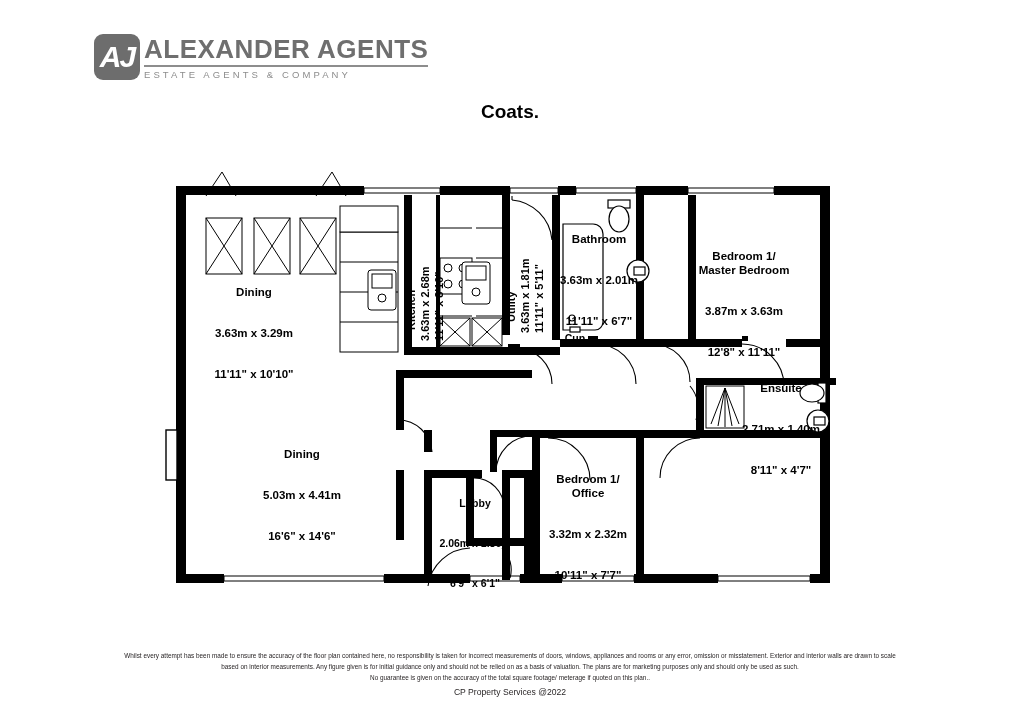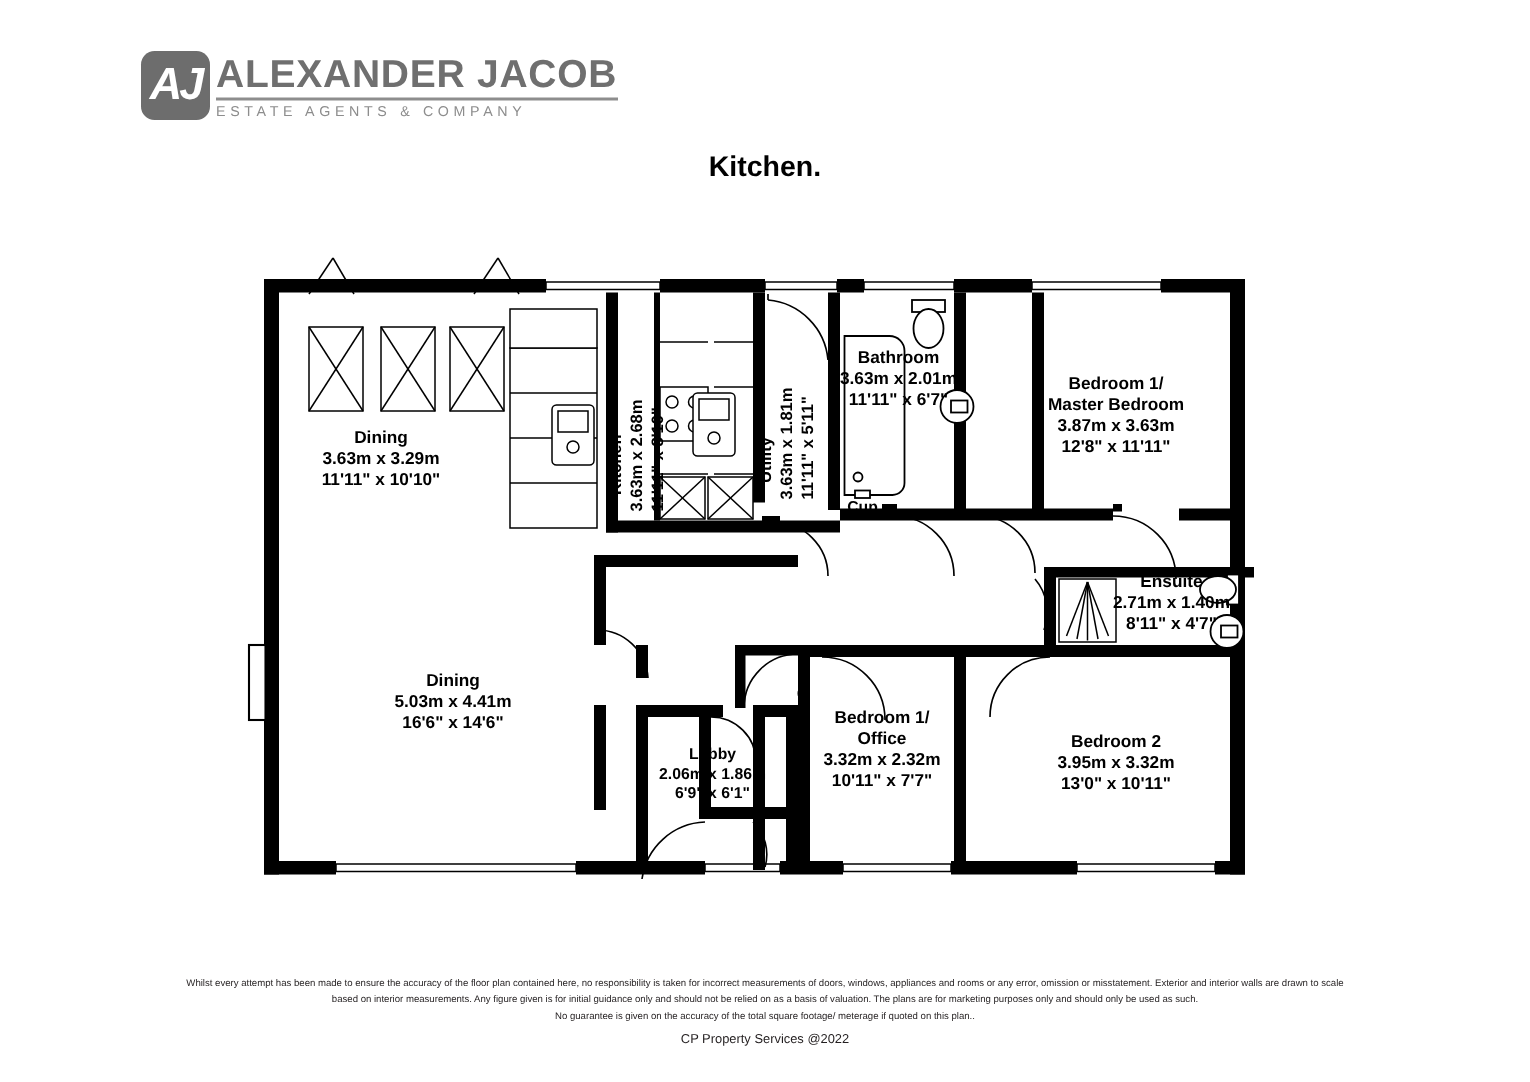--- a/index.html
+++ b/index.html
@@ -98,21 +98,21 @@
   
   .lbl {
     position: absolute;
     color: #000;
     font-family: "Liberation Sans", sans-serif;
     text-align: center;
     line-height: 1.22;
     white-space: nowrap;
   }
   .lbl .nm { font-size: 11.5px; font-weight: bold; display:block; }
-  .lbl .dm { font-size: 11.5px; font-weight: bold; display:block; }
+  .lbl .dm { font-size: 11.5px; font-weight: bold; display:block;margin-top:27px; }
   .lbl.small .nm, .lbl.small .dm { font-size: 10.5px; }
 
   .vlbl {
     position: absolute;
     color: #000;
     white-space: nowrap;
     transform-origin: 0 0;
     font-family: "Liberation Sans", sans-serif;
   }
   .vlbl span { font-size: 11px; font-weight: bold; display:inline-block; }
@@ -136,28 +136,28 @@
 </head>
 <body>
 
 <div id="page">
 
   <div id="logo-block">
     <div id="logo-mark">
       <div class="aj">AJ</div>
     </div>
     <div id="logo-text">
-      <div id="logo-name">ALEXANDER JACOB</div>
+      <div id="logo-name">ALEXANDER AGENTS</div>
       <div id="logo-rule"></div>
       <div id="logo-sub">ESTATE AGENTS &amp; COMPANY</div>
     </div>
   </div>
 
   <div id="title-block">
-    <div id="title-sub">Kitchen.</div>
+    <div id="title-sub">Coats.</div>
   </div>
 
   <svg id="plan" viewBox="0 0 1020 721">
     <g stroke="#000" fill="none">
 
       <rect x="176" y="186" width="10" height="397" fill="#000" stroke="none"></rect>
 
       <rect x="820" y="186" width="10" height="397" fill="#000" stroke="none"></rect>
 
       <rect x="176" y="186" width="160" height="9" fill="#000" stroke="none"></rect>
@@ -425,25 +425,20 @@
     <span class="dm">16'6" x 14'6"</span>
   </div>
 
   <div class="lbl" style="left:528px; top:472px; width:120px;">
     <span class="nm">Bedroom 1/</span>
     <span class="nm">Office</span>
     <span class="dm">3.32m x 2.32m</span>
     <span class="dm">10'11" x 7'7"</span>
   </div>
 
-  <div class="lbl" style="left:676px; top:488px; width:136px;">
-    <span class="nm">Bedroom 2</span>
-    <span class="dm">3.95m x 3.32m</span>
-    <span class="dm">13'0" x 10'11"</span>
-  </div>
 
   <div class="lbl small" style="left:420px; top:497px; width:110px;">
     <span class="nm">Lobby</span>
     <span class="dm">2.06m x 1.86m</span>
     <span class="dm">6'9" x 6'1"</span>
   </div>
 
   <div class="lbl small" style="left:552px; top:332px; width:46px;">
     <span class="nm">Cup</span>
   </div>

